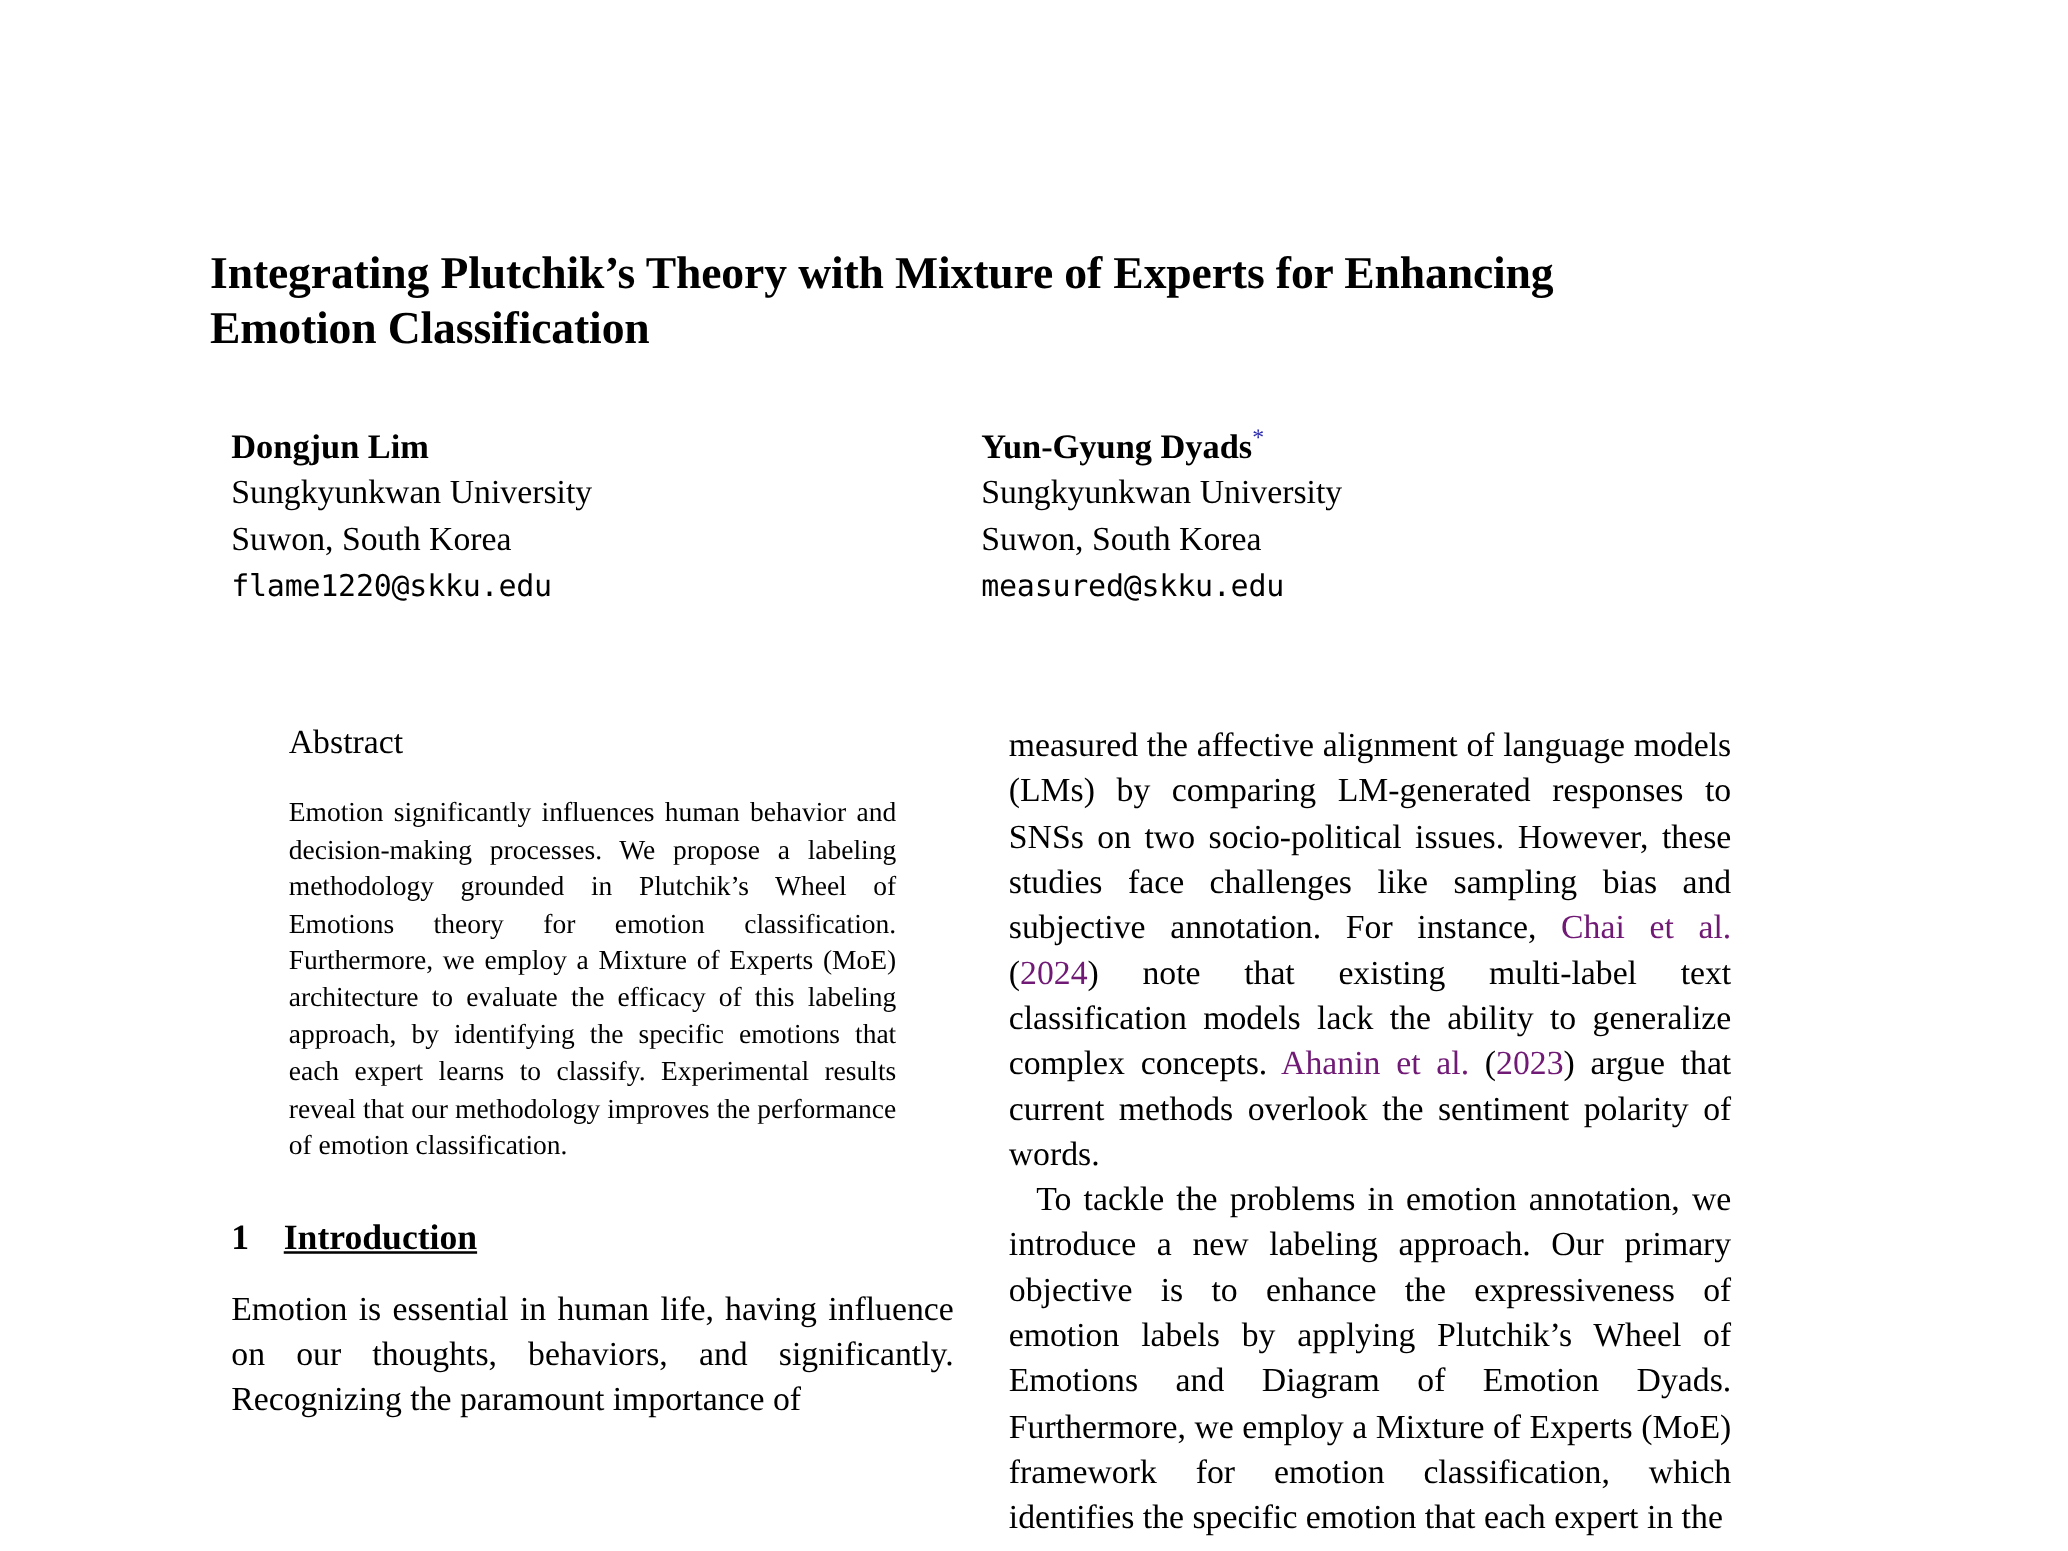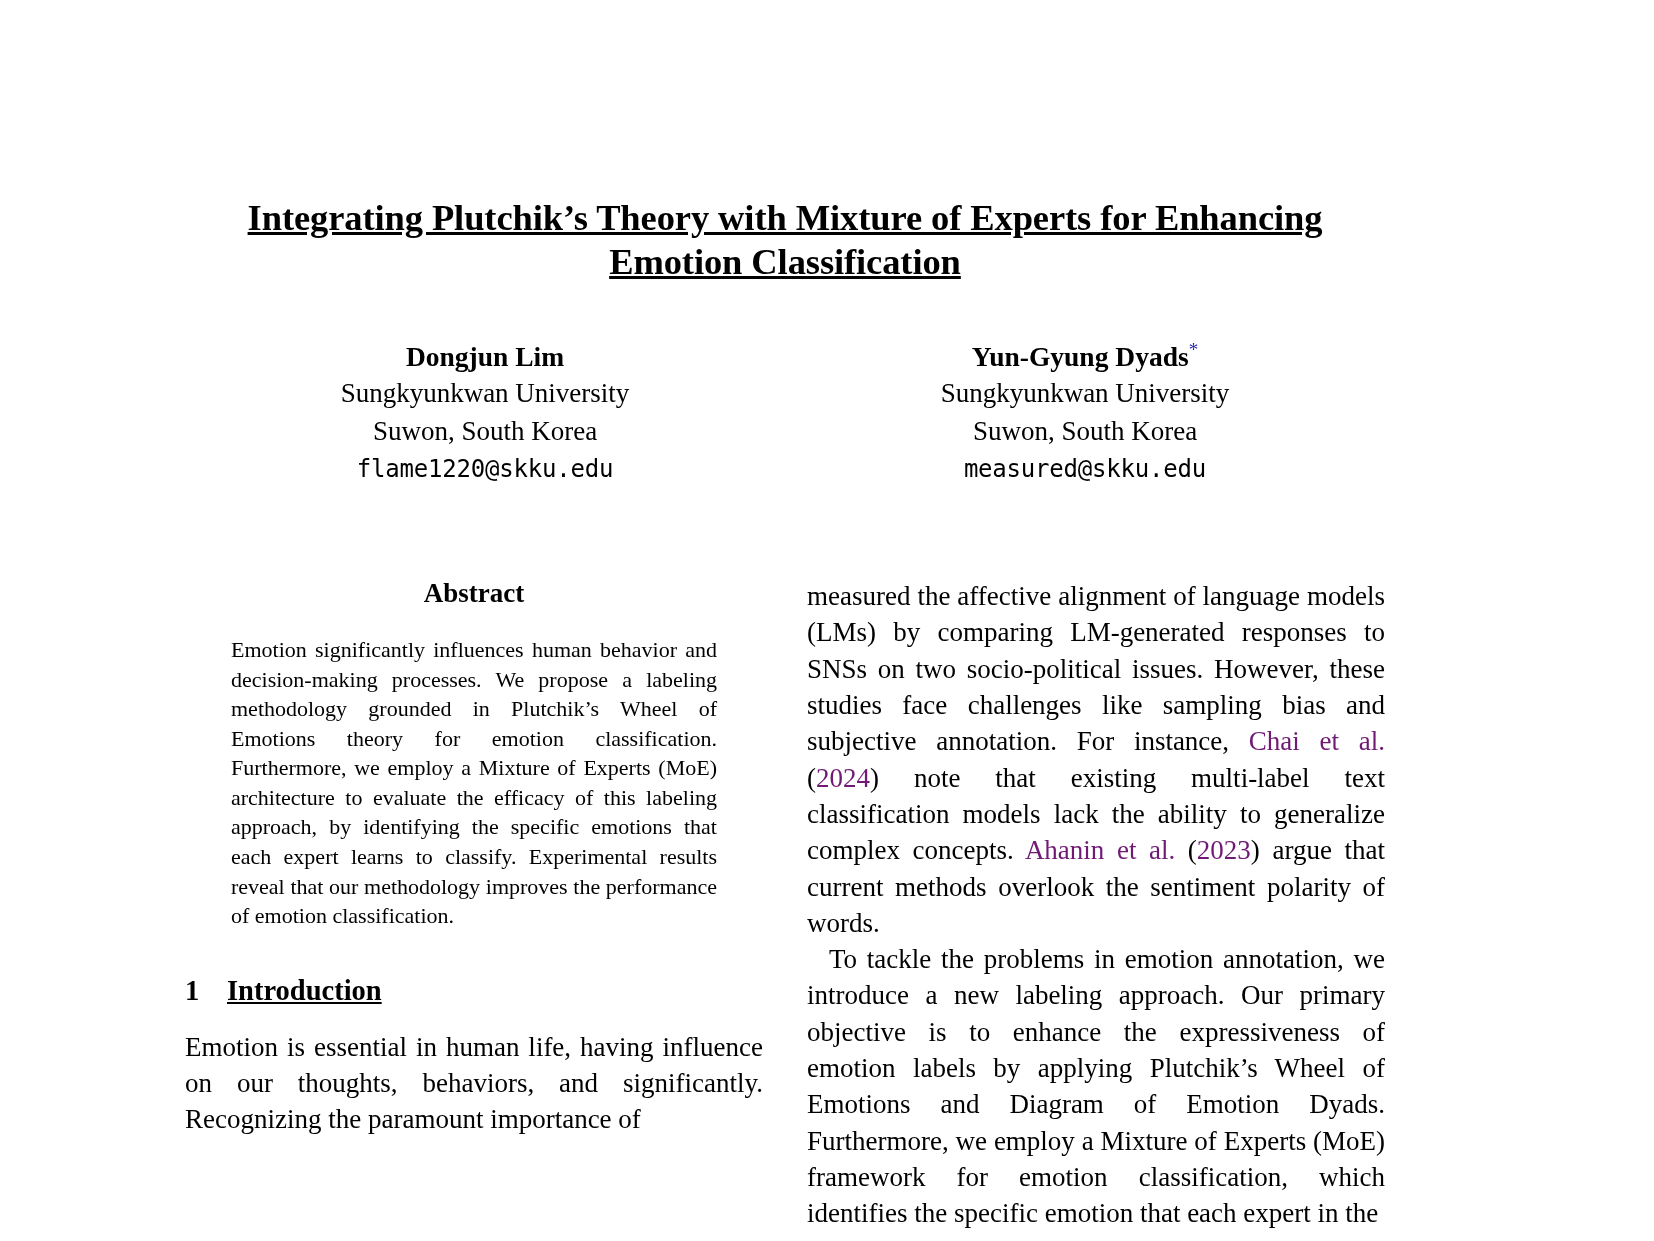--- a/index.html
+++ b/index.html
@@ -18,46 +18,44 @@
     position: relative;
     width: 1654px;
     height: 1241px;
     background: #ffffff;
     overflow: hidden;
   }
 
   
   .title-block {
     position: absolute;
-    left: 185px;
+    left: 168px;
     top: 196px;
     width: 1200px;
-    text-align: center;
-    text-decoration: underline;
   }
   .paper-title {
     font-size: 36.5px;
     font-weight: bold;
     line-height: 1.2;
     letter-spacing: -0.1px;
     margin: 0;
   }
 
   
   .authors-row {
     position: absolute;
     left: 185px;
     top: 338px;
     width: 1200px;
     display: flex;
     flex-direction: row;
   }
   .author-col {
     flex: 1 1 50%;
-    text-align: center;
+    text-align: left;
   }
   .author-name {
     font-size: 27.5px;
     font-weight: bold;
     line-height: 1.36;
     white-space: nowrap;
   }
   .author-sup {
     color: #2a2ab0;
     font-size: 19px;
@@ -92,23 +90,23 @@
     overflow: hidden;
   }
   .col-left  { left: 0; }
   .col-right { left: 622px; }
 
   
   .abstract-wrap {
     margin: 0 46px 0 46px;
   }
   .abstract-heading {
-    text-align: center;
+    text-align: left;
     font-size: 27px;
-    font-weight: bold;
+    font-weight: normal;
     margin: 0 0 26px 0;
   }
   .abstract-body {
     font-size: 22px;
     line-height: 1.345;
     text-align: justify;
     text-justify: inter-word;
     hyphens: manual;
     margin: 0;
   }

